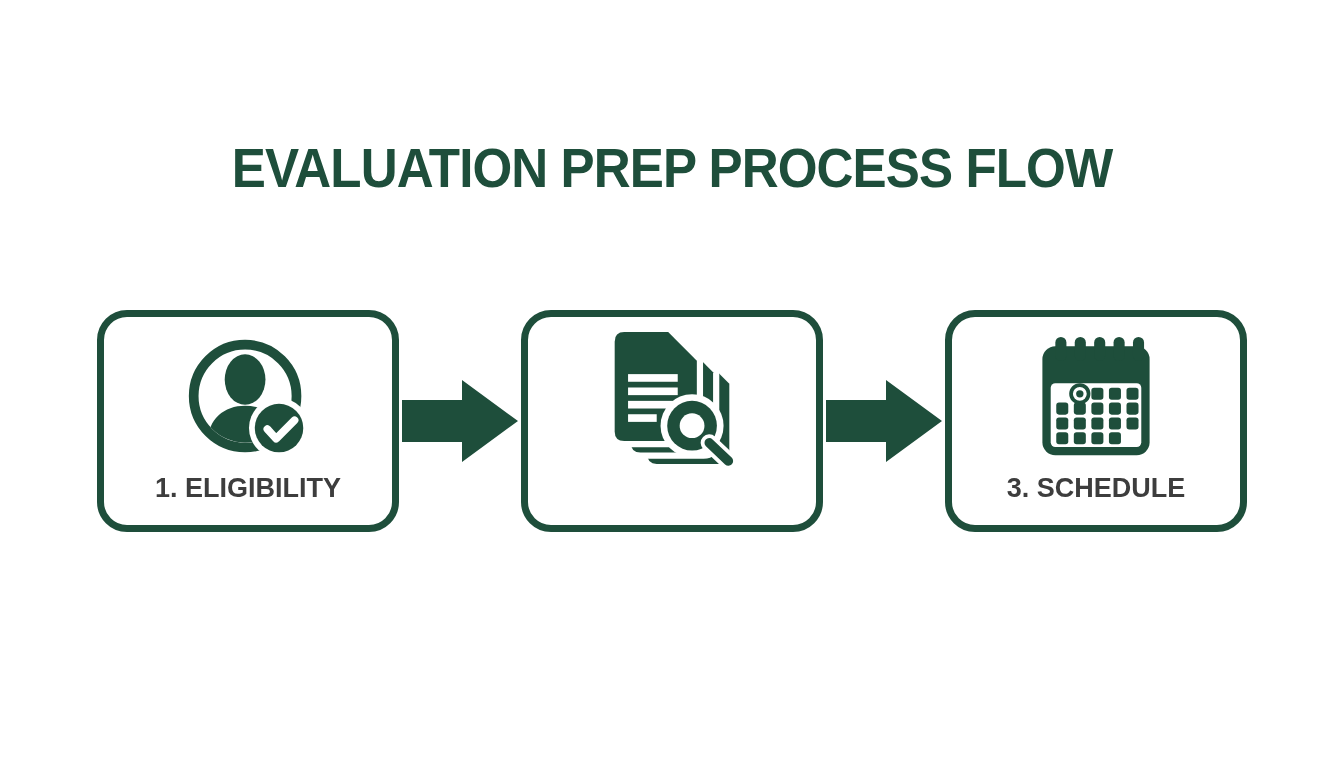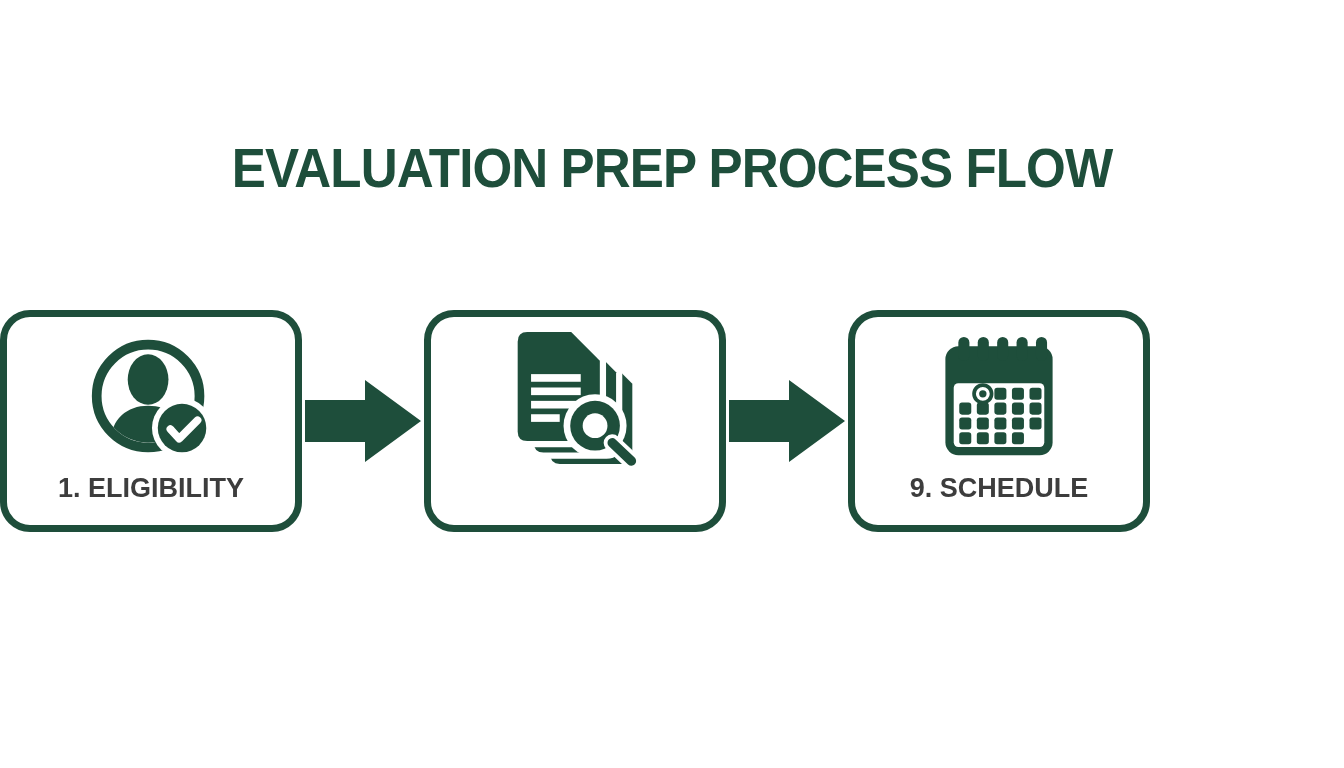--- a/index.html
+++ b/index.html
@@ -18,21 +18,21 @@
   .title{
     position:absolute;top:136px;left:0;width:100%;
     margin:0;text-align:center;
     font-size:55px;font-weight:800;letter-spacing:-1px;
     color:var(--green);
     transform:scaleX(0.93);
     white-space:nowrap;
   }
   .flow{
     position:absolute;top:310px;left:0;width:100%;
-    display:flex;align-items:center;
+    display:flex;justify-content:center;align-items:center;
   }
   .step-box{
     width:302px;height:222px;
     border:7px solid var(--green);
     border-radius:30px;
     background:var(--boxbg);
     display:flex;flex-direction:column;align-items:center;
     padding-top:12px;
     flex:0 0 auto;
   }
@@ -146,16 +146,16 @@
 
           <rect x="23" y="103" width="13" height="13" rx="3"></rect>
           <rect x="42" y="103" width="13" height="13" rx="3"></rect>
           <rect x="61" y="103" width="13" height="13" rx="3"></rect>
           <rect x="80" y="103" width="13" height="13" rx="3"></rect>
         </g>
         <circle cx="48.5" cy="61.5" r="9.5" fill="#fff" stroke="currentColor" stroke-width="4"></circle>
         <circle cx="48.5" cy="61.5" r="4" fill="currentColor"></circle>
       </svg>
     </div>
-    <div class="step-label">9. SCHEDULE</div>
+    <div class="step-label">3. SCHEDULE</div>
   </div>
 
 </div>
 
 </body></html>

